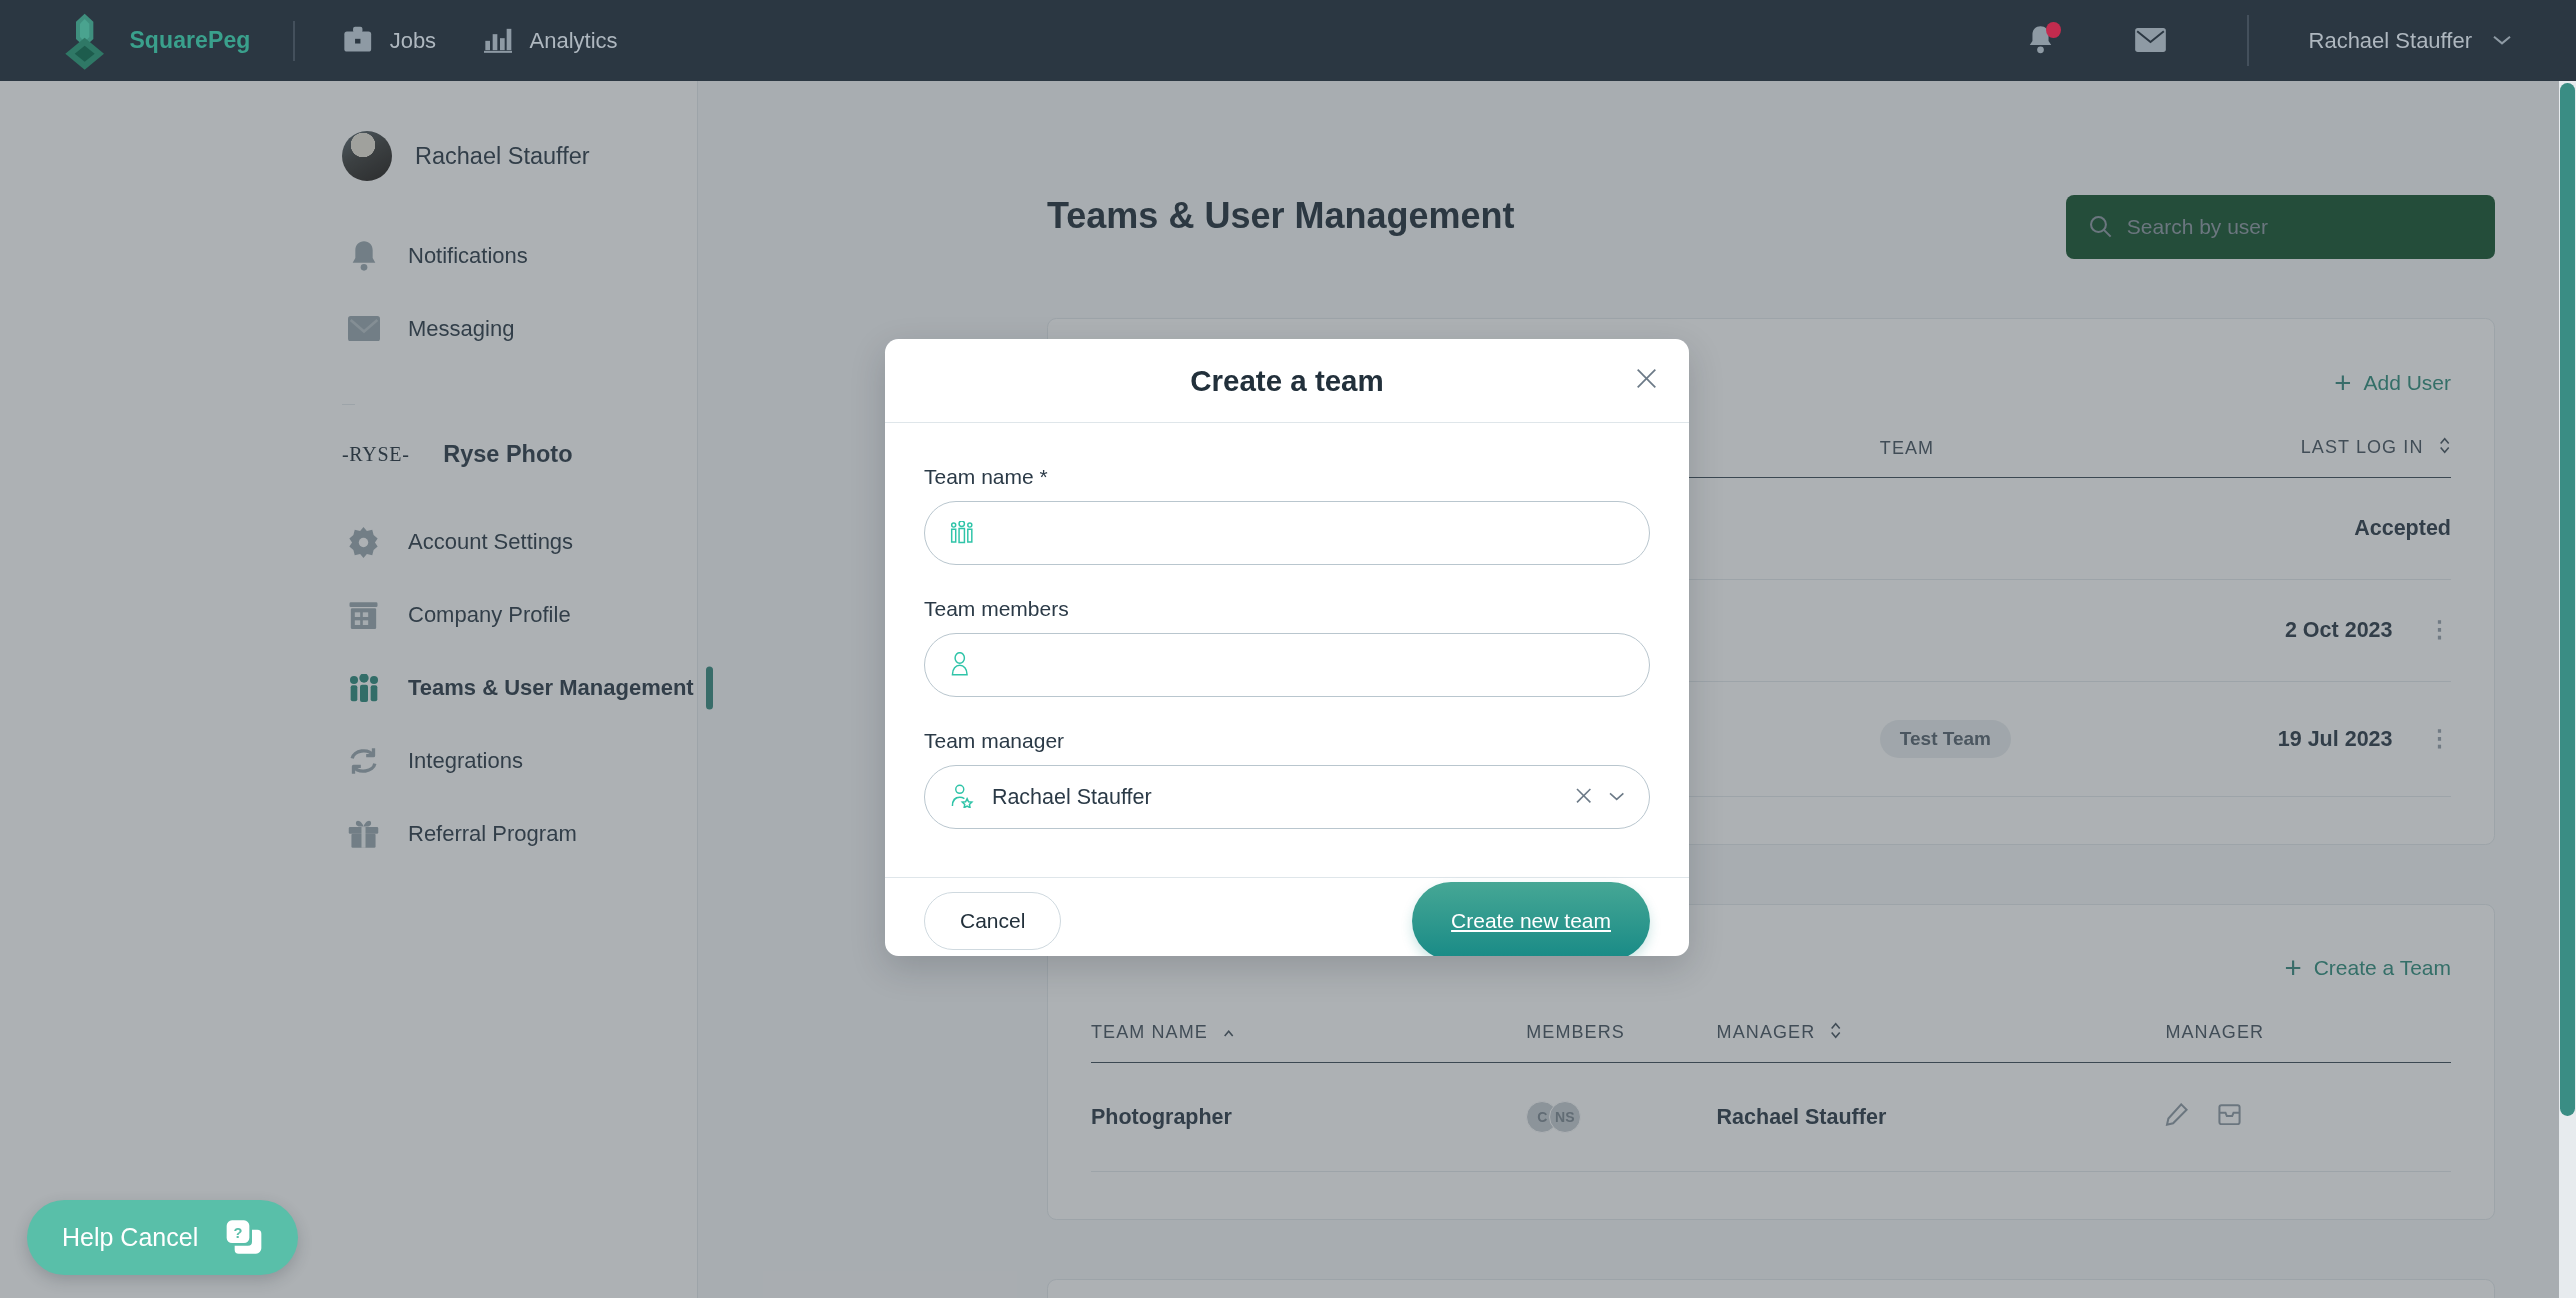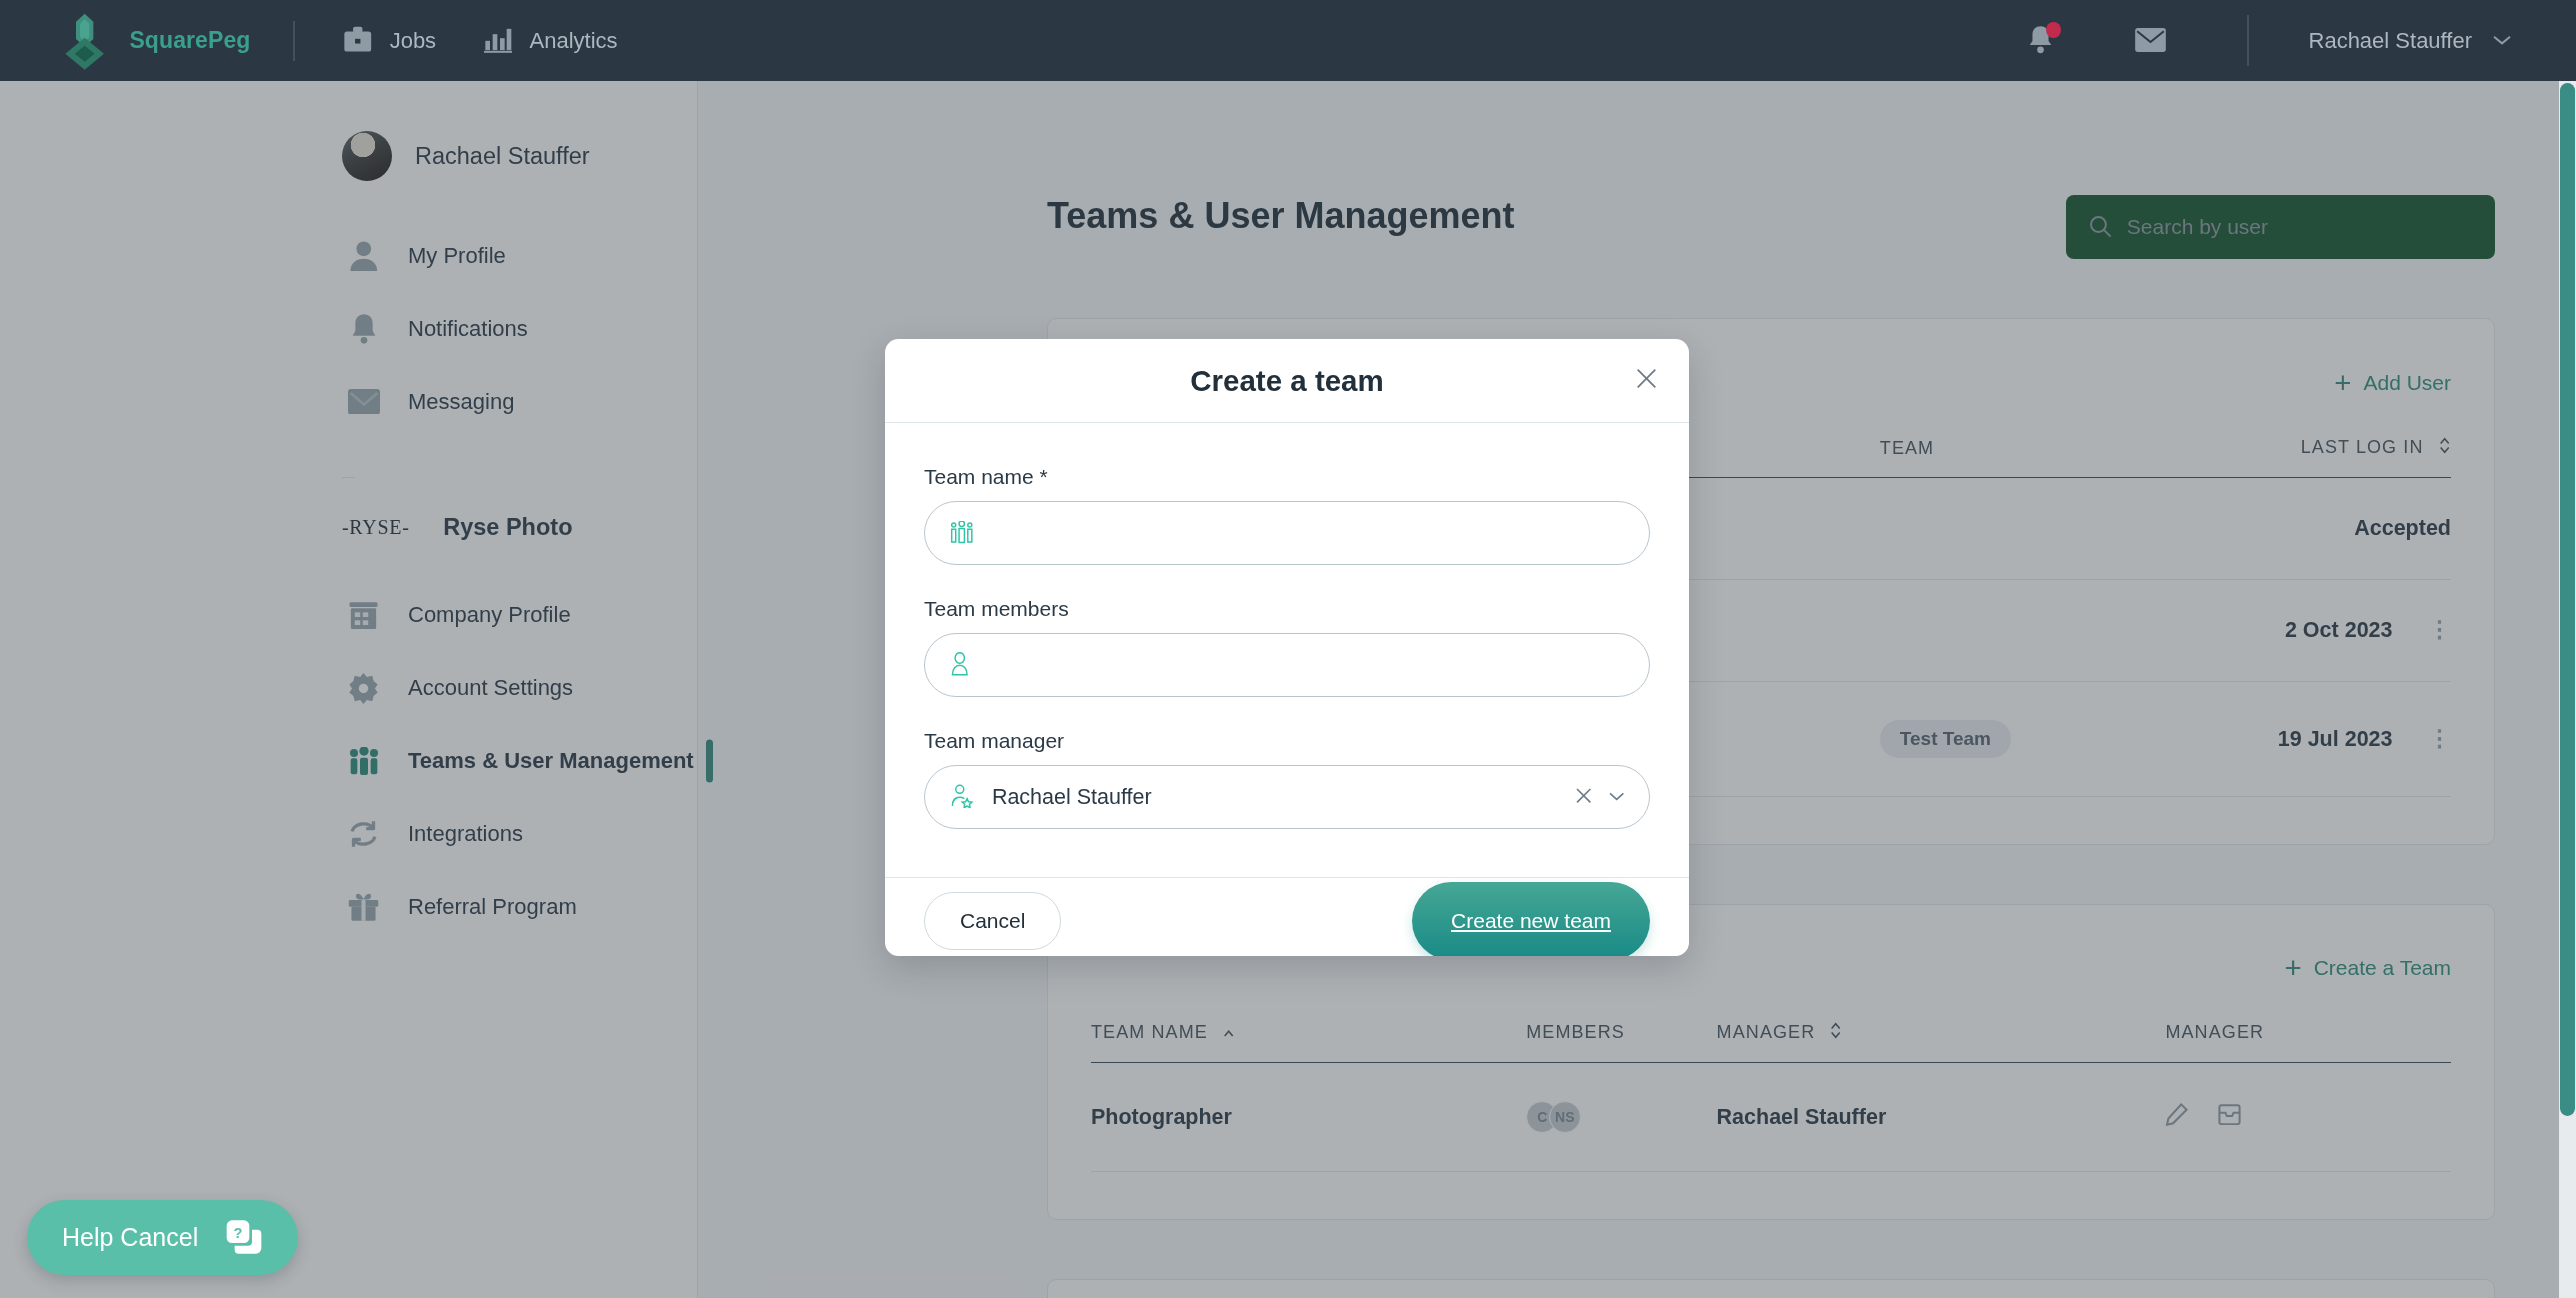--- a/index.html
+++ b/index.html
@@ -274,29 +274,20 @@
 
     <div class="sidebar">
       <div class="side-profile">
         <span class="avatar-img"></span>
         <span class="side-profile-name">Rachael Stauffer</span>
       </div>
 
       <div class="side-list">
         <div class="side-item">
           <span class="side-ico">
-            <svg width="29.5" height="31" viewBox="0 0 44 46" fill="#9aa8b0">
-              <circle cx="22" cy="13" r="11"></circle>
-              <path d="M2 46c0-11 9-18 20-18s20 7 20 18z"></path>
-            </svg>
-          </span>
-          <span class="s-label">My Profile</span>
-        </div>
-        <div class="side-item">
-          <span class="side-ico">
             <svg width="28" height="32" viewBox="0 0 42 48" fill="#9aa8b0">
               <path d="M21 2c-7.5 0-13 5.6-13 13v12l-4 7h34l-4-7V15c0-7.4-5.5-13-13-13z"></path>
               <circle cx="21" cy="41" r="5"></circle>
             </svg>
           </span>
           <span class="s-label">Notifications</span>
         </div>
         <div class="side-item">
           <span class="side-ico">
             <svg width="32" height="25.5" viewBox="0 0 48 38" fill="#9aa8b0">
@@ -309,43 +300,43 @@
       </div>
 
       <div class="side-sep"></div>
 
       <div class="company-row">
         <span class="company-logo">-RYSE-</span>
         <span class="company-name">Ryse Photo</span>
       </div>
 
       <div class="side-list">
+        <div class="side-item">
+          <span class="side-ico">
+            <svg width="31" height="31" viewBox="0 0 46 46" fill="#9aa8b0">
+              <path d="M23 0l5 6 8-2 2 8 6 5-4 6 4 6-6 5-2 8-8-2-5 6-5-6-8 2-2-8-6-5 4-6-4-6 6-5 2-8 8 2z"></path>
+              <circle cx="23" cy="23" r="7" fill="#ffffff"></circle>
+            </svg>
+          </span>
+          <span class="s-label">Account Settings</span>
+        </div>
         <div class="side-item">
           <span class="side-ico">
             <svg width="31" height="28" viewBox="0 0 46 42" fill="#9aa8b0">
               <rect x="2" y="2" width="42" height="7" rx="2"></rect>
               <rect x="4" y="11" width="38" height="31" rx="2"></rect>
               <g fill="#f2f5f6">
                   <rect x="10" y="17" width="8" height="7"></rect>
                   <rect x="22" y="17" width="8" height="7"></rect>
                   <rect x="10" y="29" width="8" height="7"></rect>
                   <rect x="22" y="29" width="8" height="7"></rect>
                 </g>
             </svg>
           </span>
           <span class="s-label">Company Profile</span>
-        </div>
-        <div class="side-item">
-          <span class="side-ico">
-            <svg width="31" height="31" viewBox="0 0 46 46" fill="#9aa8b0">
-              <path d="M23 0l5 6 8-2 2 8 6 5-4 6 4 6-6 5-2 8-8-2-5 6-5-6-8 2-2-8-6-5 4-6-4-6 6-5 2-8 8 2z"></path>
-              <circle cx="23" cy="23" r="7" fill="#ffffff"></circle>
-            </svg>
-          </span>
-          <span class="s-label">Account Settings</span>
         </div>
         <div class="side-item active">
           <span class="side-ico">
             <svg width="32" height="28" viewBox="0 0 48 42" fill="#2b8a7c">
               <circle cx="9" cy="9" r="6"></circle>
                 <rect x="4" y="17" width="10" height="24" rx="3"></rect>
               <circle cx="24" cy="6" r="7"></circle>
                 <rect x="18" y="16" width="12" height="26" rx="3"></rect>
               <circle cx="39" cy="9" r="6"></circle>
                 <rect x="34" y="17" width="10" height="24" rx="3"></rect>

